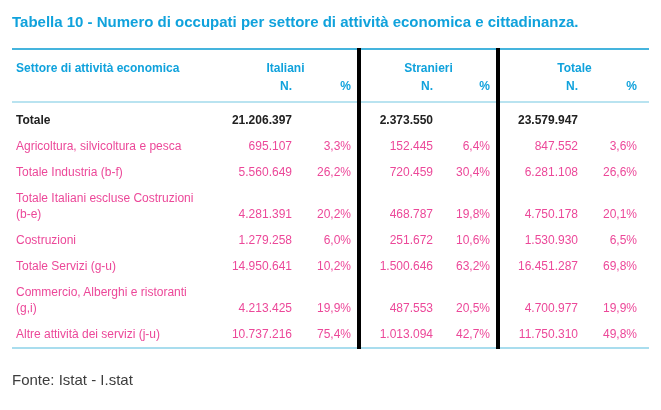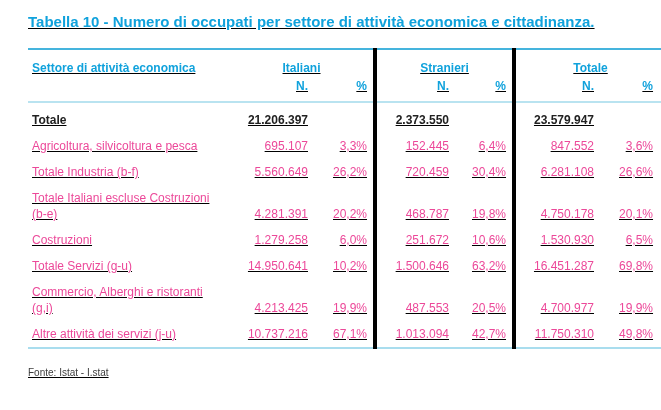--- a/index.html
+++ b/index.html
@@ -4,21 +4,21 @@
 <style>
   html, body {
     margin: 0;
     padding: 0;
     width: 661px;
     height: 410px;
     background: #ffffff;
     font-family: "Liberation Sans", sans-serif;
     overflow: hidden;
   }
-  .page { padding: 0 28px; text-decoration: underline; }
+  .page { padding: 0 12px; }
 
   .title {
     margin-top: 11px;
     color: #10a2dc;
     font-weight: bold;
     font-size: 15px;
     line-height: 21px;
   }
 
   table.stat-table {
@@ -60,22 +60,22 @@
     color: #ec4899;
     vertical-align: bottom;
     padding: 5px 6px 5px 0;
   }
   tbody td.label { text-align: left; padding-left: 4px; padding-right: 4px; }
   .num { text-align: right; }
   tr.first-row td { padding-top: 9px; }
   tr.bold-row td  { font-weight: bold; color: #212121; }
 
   .fonte {
-    margin-top: 17px;
-    font-size: 10px;
+    margin-top: 24px;
+    font-size: 15px;
     line-height: 14px;
     color: #3d3d3d;
   }
 </style>
 </head>
 <body>
 
 <div class="page">
 
   <div class="title">
@@ -168,21 +168,21 @@
         <td class="num">4.213.425</td>
         <td class="num">19,9%</td>
         <td class="num sep">487.553</td>
         <td class="num">20,5%</td>
         <td class="num sep">4.700.977</td>
         <td class="num last">19,9%</td>
       </tr>
       <tr>
         <td class="label">Altre attività dei servizi (j-u)</td>
         <td class="num">10.737.216</td>
-        <td class="num">67,1%</td>
+        <td class="num">75,4%</td>
         <td class="num sep">1.013.094</td>
         <td class="num">42,7%</td>
         <td class="num sep">11.750.310</td>
         <td class="num last">49,8%</td>
       </tr>
     </tbody>
   </table>
 
   <div class="fonte">Fonte: Istat - I.stat</div>
 

